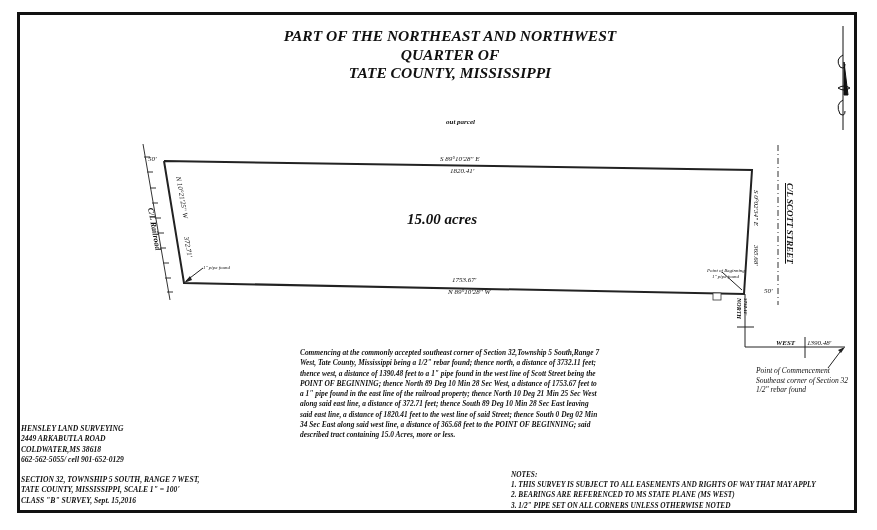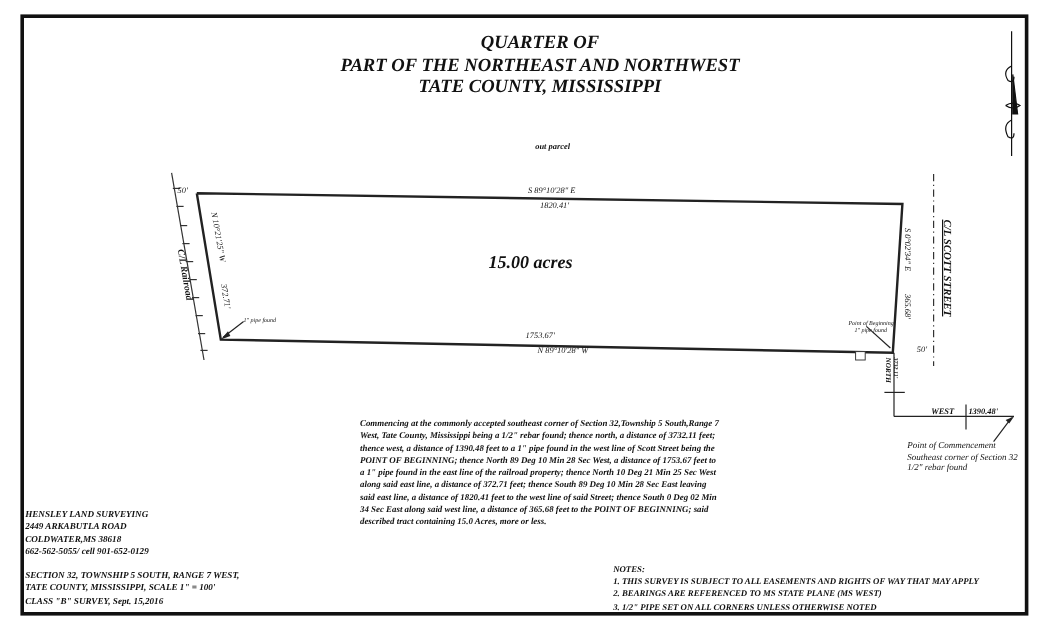--- a/index.html
+++ b/index.html
@@ -64,49 +64,49 @@
   <g stroke="#111" fill="none" stroke-width="1">
     <line x1="843" y1="26" x2="843" y2="130"></line>
     <path d="M843,55 q-8,4 -3,12 q5,3 5,-3"></path>
     <path d="M838,88 q6,-4 12,0 q-6,4 -12,0"></path>
     <path d="M843,100 q-8,4 -3,14 q5,3 5,-3"></path>
     <polygon points="844,62 848,95 844,95" fill="#111"></polygon>
   </g>
 </svg>
 
 <div class="title">
+  <div>PART OF THE NORTHEAST  AND NORTHWEST</div>
   <div>QUARTER OF</div>
-  <div>PART OF THE NORTHEAST  AND NORTHWEST</div>
   <div>TATE COUNTY, MISSISSIPPI</div>
 </div>
 
 <div class="it small" style="left:446px;top:118px;font-weight:bold;">out parcel</div>
 <div class="it small" style="left:440px;top:155px;">S 89°10'28" E</div>
 <div class="it small" style="left:450px;top:167px;">1820.41'</div>
-<div class="it small" style="left:438px;top:276px;">1753.67'</div>
+<div class="it small" style="left:452px;top:276px;">1753.67'</div>
 <div class="it small" style="left:448px;top:288px;">N 89°10'28" W</div>
 <div class="acres">15.00 acres</div>
 
 <div class="it small" style="left:148px;top:155px;">50'</div>
 <div class="vert small" style="left:182px;top:176px;transform:rotate(80deg);">N 10°21'25" W</div>
 <div class="vert small" style="left:190px;top:236px;transform:rotate(80deg);">372.71'</div>
 <div class="vert" style="left:155px;top:207px;transform:rotate(80deg);font-size:8px;font-weight:bold;">C/L Railroad</div>
 <div class="it tiny" style="left:203px;top:265px;">1" pipe found</div>
 
 <div class="vert small" style="left:760px;top:190px;transform:rotate(90deg);">S 0°02'34" E</div>
 <div class="vert small" style="left:760px;top:245px;transform:rotate(90deg);">365.68'</div>
 <div class="vert" style="left:795px;top:183px;transform:rotate(90deg);font-size:9px;font-weight:bold;text-decoration:underline;">C/L SCOTT STREET</div>
 <div class="it small" style="left:764px;top:287px;">50'</div>
 <div class="it tiny" style="left:707px;top:268px;">Point of Beginning</div>
 <div class="it tiny" style="left:712px;top:274px;">1" pipe found</div>
 
 <div class="vert tiny" style="left:748px;top:298px;transform:rotate(90deg);font-weight:bold;">3732.11'</div>
 <div class="vert" style="left:742px;top:298px;transform:rotate(90deg);font-size:6px;font-weight:bold;">NORTH</div>
 <div class="it small" style="left:776px;top:339px;font-weight:bold;">WEST</div>
-<div class="it small" style="left:807px;top:339px;font-weight:bold;">1390.48'</div>
+<div class="it small" style="left:807px;top:339px;">1390.48'</div>
 
 <div class="it" style="left:756px;top:366px;font-size:7.5px;line-height:9.5px;">
   <div>Point of Commencement</div>
   <div>Southeast corner of Section 32</div>
   <div>1/2" rebar found</div>
 </div>
 
 <div class="body-text">Commencing at the commonly accepted southeast corner of Section 32,Township 5 South,Range 7 West, Tate County, Mississippi being a 1/2" rebar found; thence north, a distance of 3732.11 feet; thence west, a distance of 1390.48 feet to a 1" pipe found in the west line of Scott Street being the POINT OF BEGINNING; thence North 89 Deg 10 Min 28 Sec West, a distance of 1753.67 feet to a 1" pipe found in the east line of the railroad property; thence North 10 Deg 21 Min 25 Sec West along said east line, a distance of 372.71 feet; thence South 89 Deg 10 Min 28 Sec East leaving said east line, a distance of 1820.41 feet to the west line of said Street; thence South 0 Deg 02 Min 34 Sec East along said west line, a distance of 365.68 feet to the POINT OF BEGINNING; said described tract containing 15.0 Acres, more or less.</div>
 
 <div class="info" style="top:424px;">

